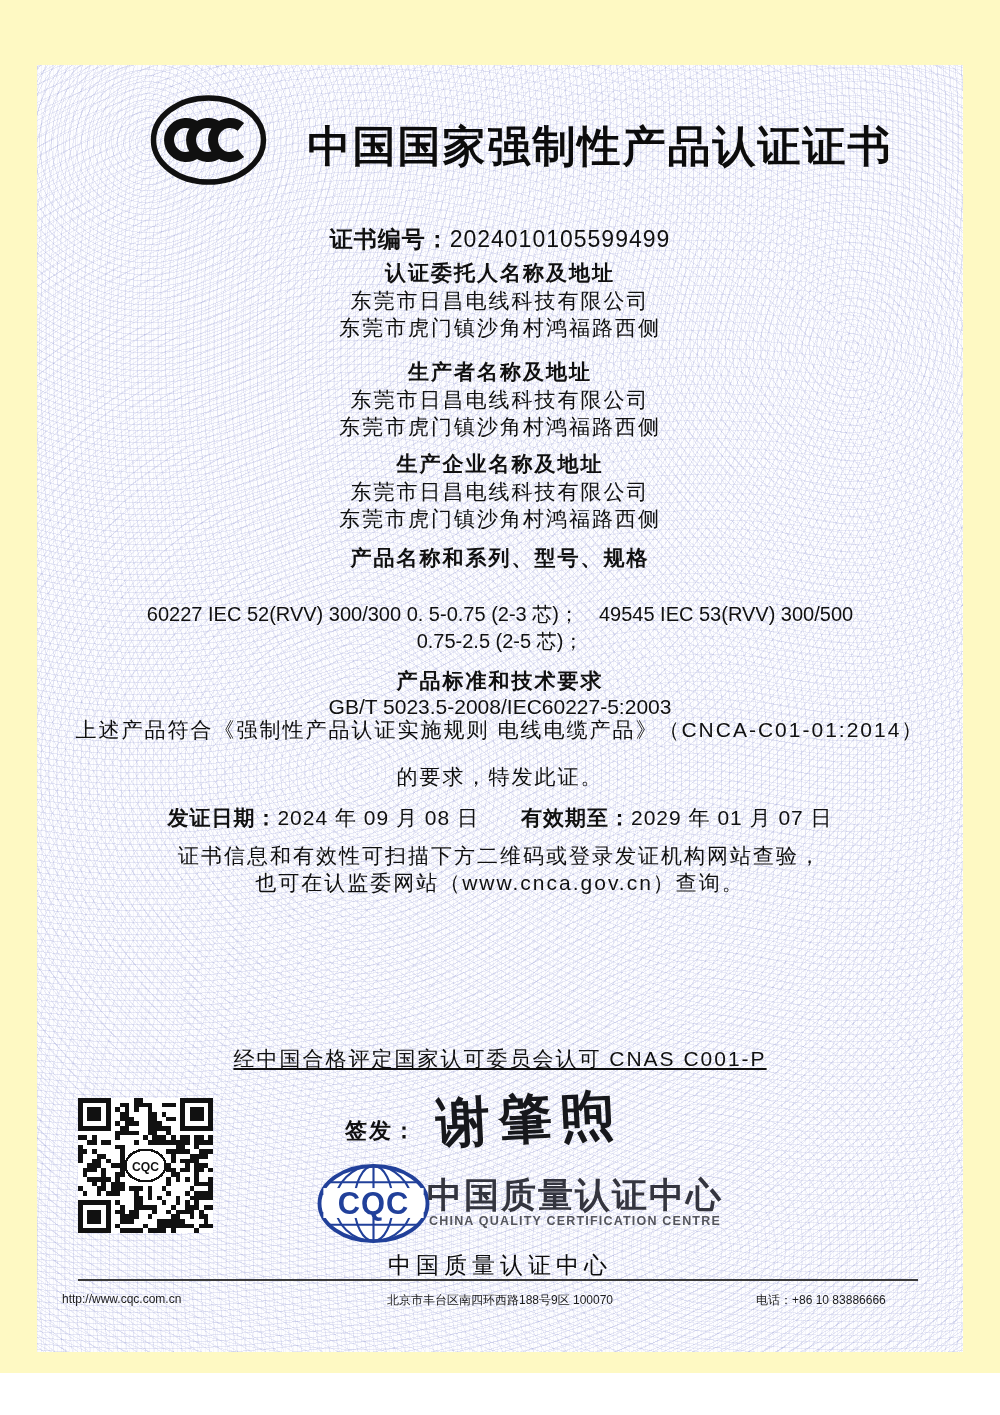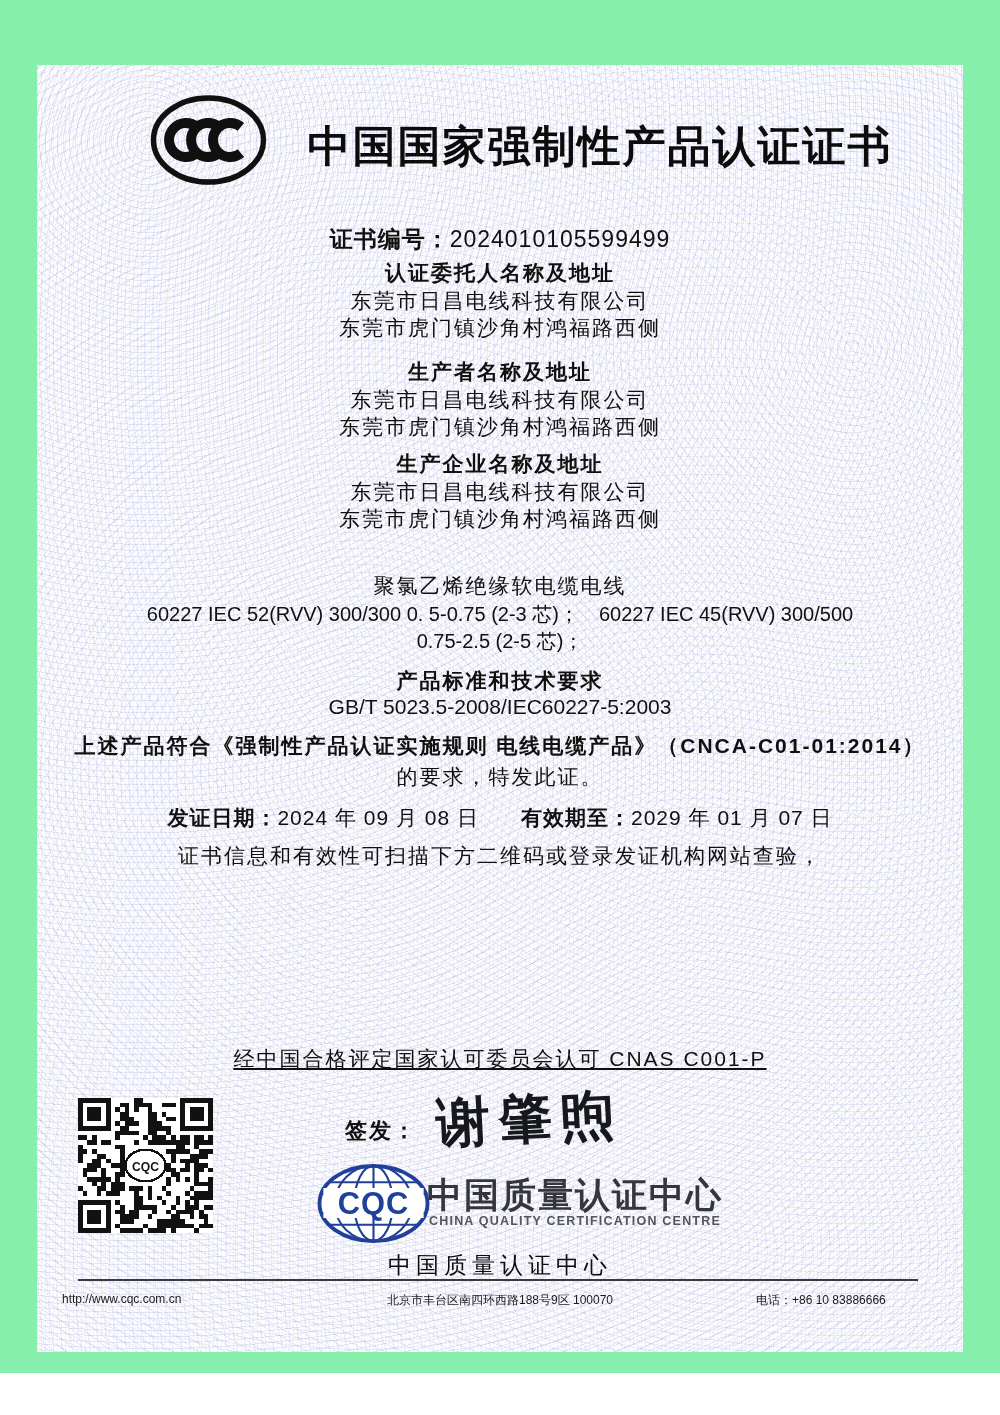--- a/index.html
+++ b/index.html
@@ -1,17 +1,17 @@
 <!DOCTYPE html>
 <html><head>
 <meta charset="utf-8">
 <style>
   html,body{margin:0;padding:0;background:#ffffff;}
   body{font-family:"Liberation Sans", sans-serif; color:#101010;}
-  .page{position:relative;width:1000px;height:1373px;background:#86efac;overflow:hidden;}
+  .page{position:relative;width:1000px;height:1373px;background:#fef9c3;overflow:hidden;}
   .guilloche{
     position:absolute;left:37px;top:65px;width:926px;height:1287px;
     background-color:#fdfdff;
     background-image:
       repeating-radial-gradient(circle at 12% 6%,  rgba(112,120,196,0.16) 0 1px, transparent 1px 6px),
       repeating-radial-gradient(circle at 88% 22%, rgba(112,120,196,0.13) 0 1px, transparent 1px 7px),
       repeating-radial-gradient(circle at 35% 55%, rgba(112,120,196,0.13) 0 1px, transparent 1px 8px),
       repeating-radial-gradient(circle at 72% 92%, rgba(112,120,196,0.11) 0 1px, transparent 1px 9px),
       repeating-linear-gradient(90deg, rgba(112,120,196,0.07) 0 1px, transparent 1px 4px);
   }
@@ -61,35 +61,36 @@
   <div class="abs center t" style="top:314px;">东莞市虎门镇沙角村鸿福路西侧</div>
 
   <div class="abs center h" style="top:358px;">生产者名称及地址</div>
   <div class="abs center t" style="top:386px;">东莞市日昌电线科技有限公司</div>
   <div class="abs center t" style="top:413px;">东莞市虎门镇沙角村鸿福路西侧</div>
 
   <div class="abs center h" style="top:450px;">生产企业名称及地址</div>
   <div class="abs center t" style="top:478px;">东莞市日昌电线科技有限公司</div>
   <div class="abs center t" style="top:505px;">东莞市虎门镇沙角村鸿福路西侧</div>
 
-  <div class="abs center t" style="top:572px;">聚氯乙烯绝缘软电缆电线</div>
-  <div class="abs center spec" style="top:601px;">60227 IEC 52(RVV) 300/300 0. 5-0.75 (2-3 芯)；　60227 IEC 45(RVV) 300/500</div>
+  <div class="abs center h" style="top:544px;">产品名称和系列、型号、规格</div>
+  <div class="abs center spec" style="top:601px;">60227 IEC 52(RVV) 300/300 0. 5-0.75 (2-3 芯)；　49545 IEC 53(RVV) 300/500</div>
   <div class="abs center spec" style="top:628px;">0.75-2.5 (2-5 芯)；</div>
 
   <div class="abs center h" style="top:667px;">产品标准和技术要求</div>
   <div class="abs center spec" style="top:695px;font-size:21px;">GB/T 5023.5-2008/IEC60227-5:2003</div>
 
-  <div class="abs center t" style="top:732px;font-weight:bold;">上述产品符合《强制性产品认证实施规则 电线电缆产品》（CNCA-C01-01:2014）</div>
+  <div class="abs center t" style="top:716px;">上述产品符合《强制性产品认证实施规则 电线电缆产品》（CNCA-C01-01:2014）</div>
   <div class="abs center t" style="top:763px;text-align:center;">的要求，特发此证。</div>
 
   <div class="abs center dateline" style="top:804px;">
     <span class="lbl">发证日期：</span><span>2024 年 09 月 08 日</span><span class="gap"></span><span class="lbl">有效期至：</span><span>2029 年 01 月 07 日</span>
   </div>
 
   <div class="abs center t" style="top:842px;">证书信息和有效性可扫描下方二维码或登录发证机构网站查验，</div>
+  <div class="abs center t" style="top:869px;">也可在认监委网站（www.cnca.gov.cn）查询。</div>
 
   <div class="abs center t" style="top:1045px;text-decoration:underline;">经中国合格评定国家认可委员会认可 CNAS C001-P</div>
 
   <div class="abs" style="left:78px;top:1098px;width:135px;height:135px;background:#ffffff;">
     <svg id="qr-svg" viewBox="0 0 29 29" width="135" height="135" shape-rendering="crispEdges">
         <rect x="0" y="0" width="29" height="29" fill="#ffffff"></rect>
         <rect x="12" y="0" width="1" height="1" fill="#111"></rect>
         <rect x="13" y="0" width="1" height="1" fill="#111"></rect>
         <rect x="9" y="1" width="1" height="1" fill="#111"></rect>
         <rect x="10" y="1" width="1" height="1" fill="#111"></rect>

